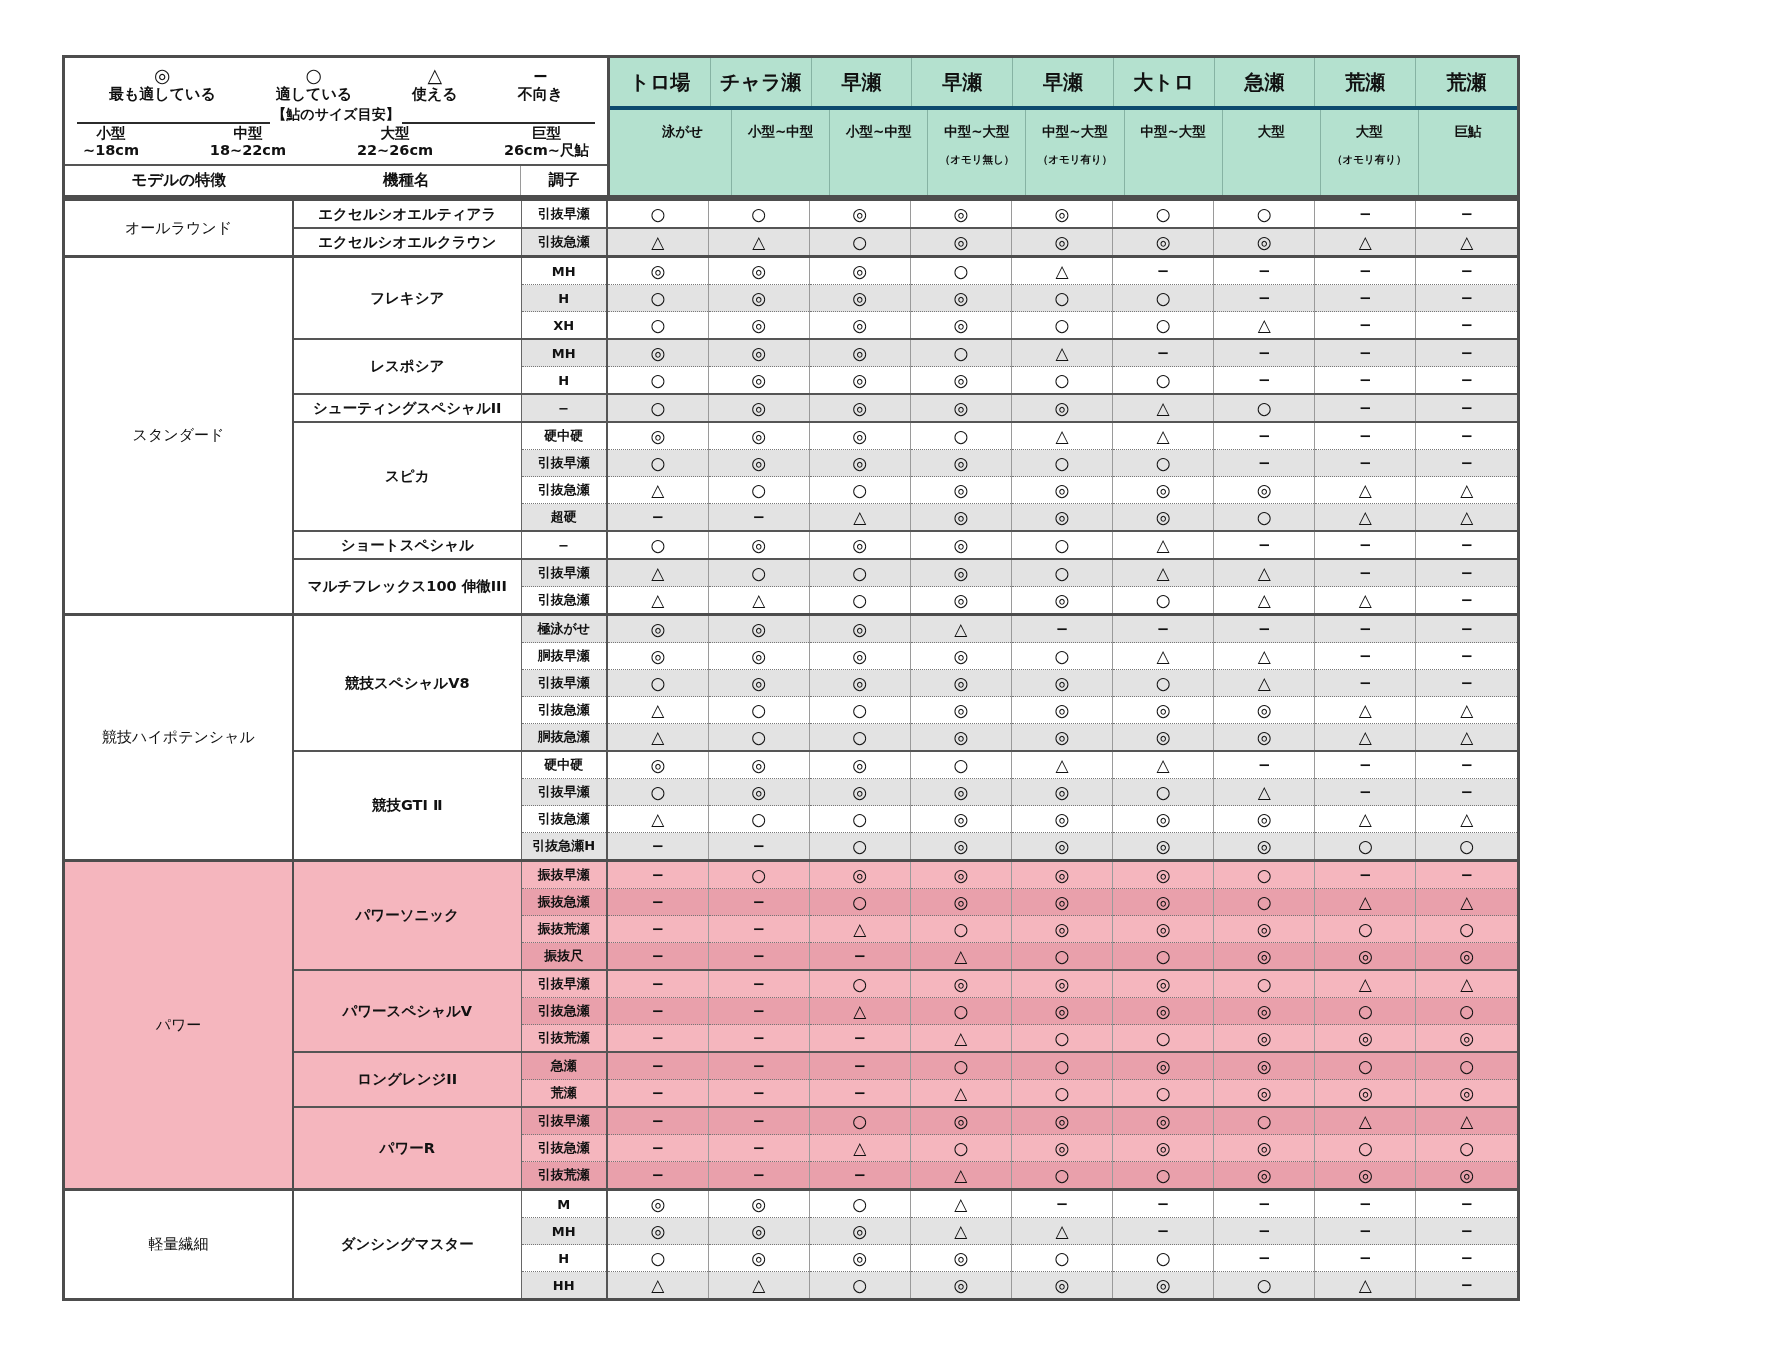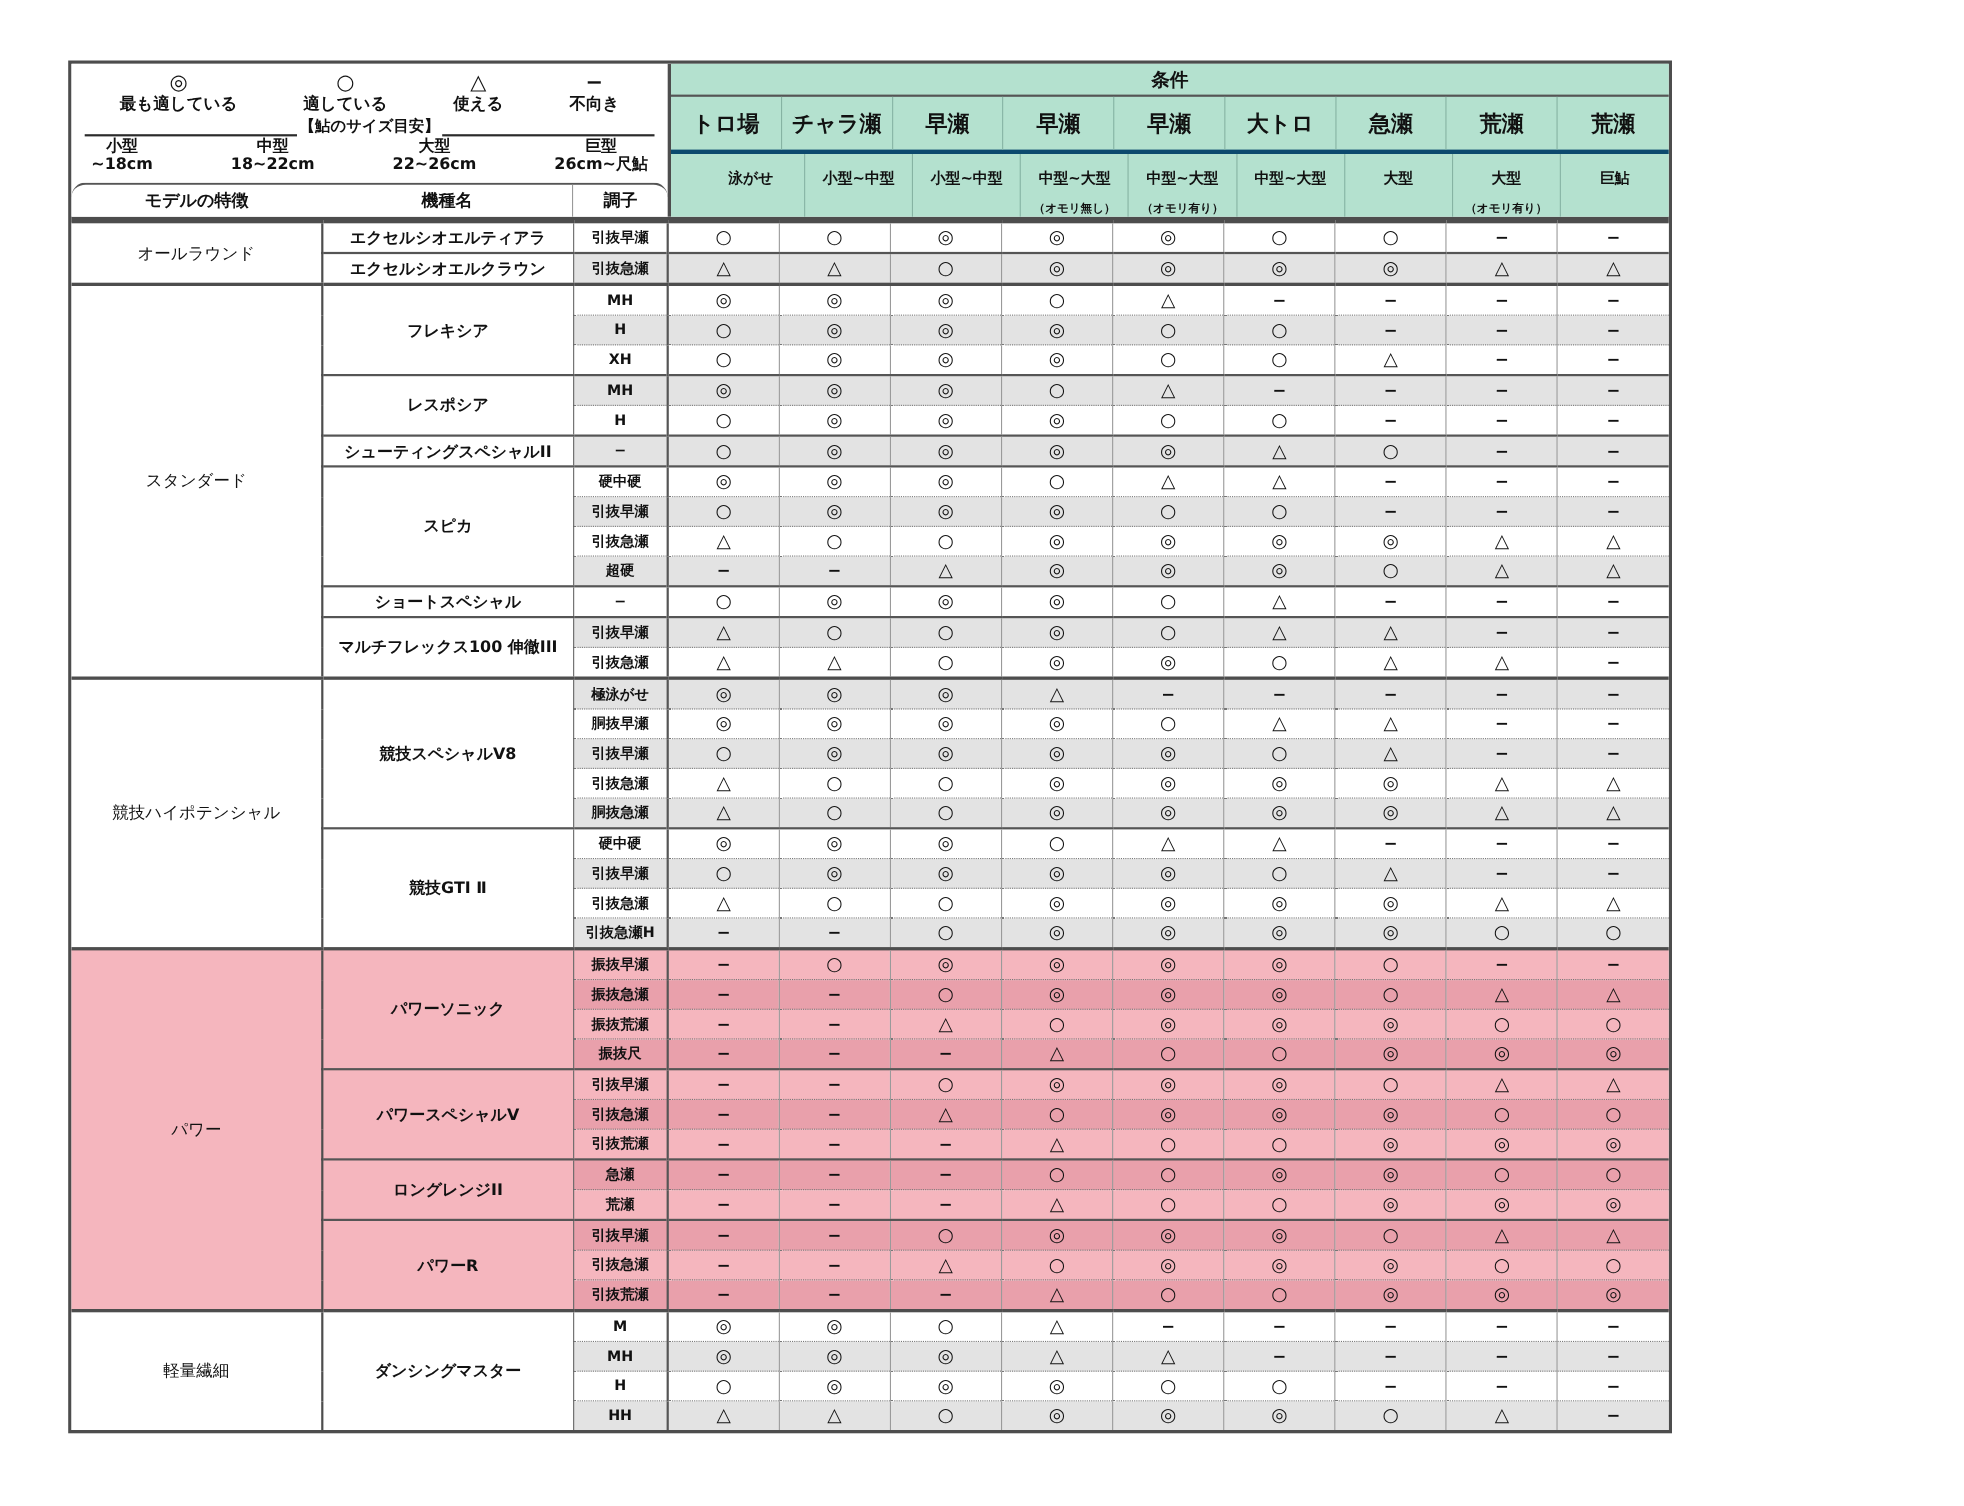--- a/index.html
+++ b/index.html
@@ -25,21 +25,21 @@
   .legend-syms{display:flex;justify-content:space-around;align-items:flex-start;padding:7px 14px 1px;}
   .leg-item{text-align:center;font-weight:bold;}
   .leg-sym{font-size:19px;line-height:20px;}
   .leg-label{font-size:15px;line-height:18px;}
   .size-guide{padding:2px 12px 2px;}
   .sg-title-row{display:flex;align-items:flex-end;font-weight:bold;font-size:14px;}
   .rule{flex:1;border-top:2px solid #2b2b2b;}
   .sg-title{padding:0 2px;}
   .sg-items{display:flex;justify-content:space-between;font-weight:bold;font-size:14.5px;text-align:center;padding:1px 6px 3px;}
   .sg-items .sz{line-height:17px;}
-  .left-cols{display:flex;border-top:2px solid #555;font-weight:bold;font-size:15.5px;margin-top:auto;align-items:center;border-radius:13px;}
+  .left-cols{display:flex;border-top:2px solid #555;font-weight:bold;font-size:15.5px;margin-top:auto;align-items:center;}
   .lc{padding:4px 0;text-align:center;}
   .lc-feature{width:228px;}
   .lc-model{width:228px;}
   .lc-tone{width:86px;border-left:1px solid var(--blite);}
 
   .cond-block{flex:1;background:var(--green);display:flex;flex-direction:column;}
   .cond-title{text-align:center;font-weight:bold;font-size:17px;padding:3px 0 2px;border-bottom:2px solid #555;}
   .cond-names{display:grid;grid-template-columns:repeat(9,1fr);border-bottom:4px solid #0c4a6e;}
   .cond-name{text-align:center;font-weight:bold;font-size:20px;padding:11px 0 10px;border-right:1px solid var(--gline);}
   .cond-name:last-child{border-right:none;}
@@ -115,21 +115,20 @@
           </div>
         </div>
       </div>
       <div class="left-cols">
         <div class="lc lc-feature">モデルの特徴</div>
         <div class="lc lc-model">機種名</div>
         <div class="lc lc-tone">調子</div>
       </div>
     </div>
     <div class="cond-block">
-      <div class="cond-title">条件</div>
       <div class="cond-names" id="cond-names">
           <div class="cond-name">トロ場</div>
           <div class="cond-name">チャラ瀬</div>
           <div class="cond-name">早瀬</div>
           <div class="cond-name">早瀬</div>
           <div class="cond-name">早瀬</div>
           <div class="cond-name">大トロ</div>
           <div class="cond-name">急瀬</div>
           <div class="cond-name">荒瀬</div>
           <div class="cond-name">荒瀬</div>

